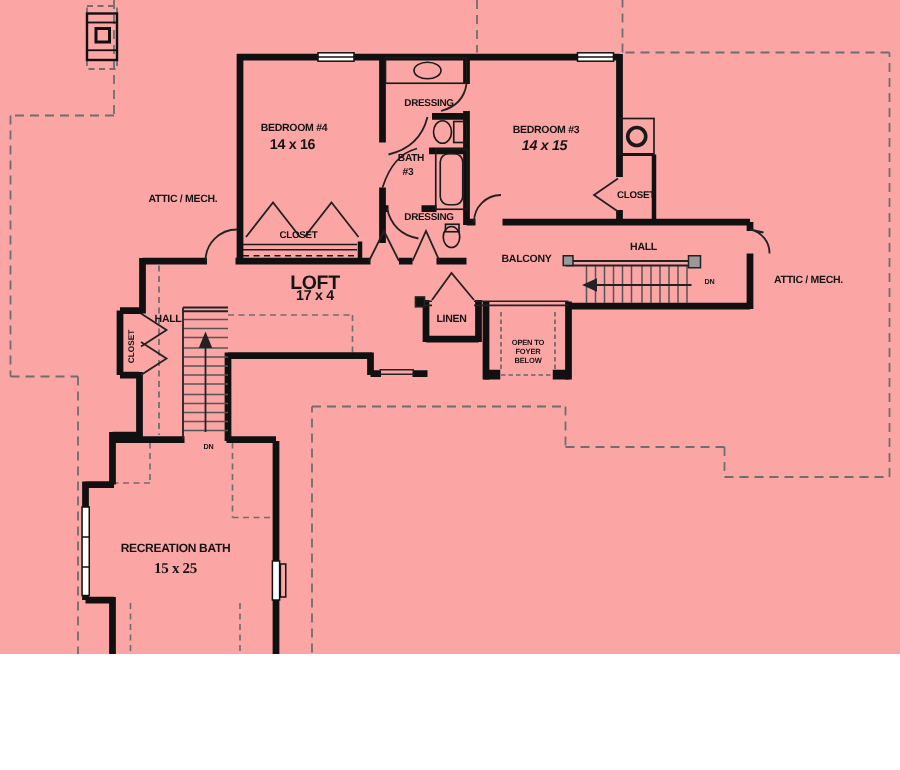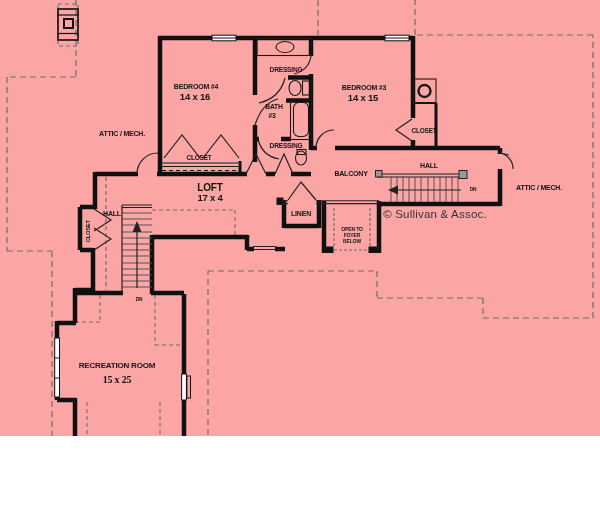--- a/index.html
+++ b/index.html
@@ -168,50 +168,49 @@
     </g>
     <rect x="322.5" y="246.5" width="11" height="6.5" fill="#111"></rect>
     <rect x="368.5" y="246.5" width="11" height="6.5" fill="#111"></rect>
   </g>
 </svg>
 
 <div class="lbl" style="left:196px;top:86px;font-size:7px;">BEDROOM #4</div>
 <div class="lbl" style="left:195px;top:97px;font-size:9.5px;">14 x 16</div>
 
 <div class="lbl" style="left:364px;top:87px;font-size:7px;">BEDROOM #3</div>
-<div class="lbl" style="left:363px;top:98px;font-size:9.5px;">14 x 15</div>
+<div class="lbl" style="left:363px;top:98px;font-size:9.5px;font-style:italic;">14 x 15</div>
 
 <div class="lbl" style="left:286px;top:70px;font-size:6.6px;">DRESSING</div>
 <div class="lbl" style="left:274px;top:107px;font-size:6.8px;">BATH</div>
 <div class="lbl" style="left:272px;top:115.5px;font-size:6.8px;">#3</div>
 <div class="lbl" style="left:286px;top:145.5px;font-size:6.6px;">DRESSING</div>
 
 <div class="lbl" style="left:199px;top:157.5px;font-size:6.5px;">CLOSET</div>
 <div class="lbl" style="left:424px;top:131px;font-size:6.5px;">CLOSET</div>
 
 <div class="lbl" style="left:122px;top:132.5px;font-size:7px;">ATTIC / MECH.</div>
 <div class="lbl" style="left:539px;top:187px;font-size:7px;">ATTIC / MECH.</div>
 
 <div class="lbl" style="left:429px;top:164.5px;font-size:7px;">HALL</div>
 <div class="lbl" style="left:351px;top:172.5px;font-size:7px;">BALCONY</div>
 
-<div class="lbl" style="left:210px;top:187.5px;font-size:10px;">LOFT</div>
+<div class="lbl" style="left:210px;top:187.5px;font-size:13px;">LOFT</div>
 <div class="lbl" style="left:210px;top:197.5px;font-size:9.5px;">17 x 4</div>
 
 <div class="lbl" style="left:301px;top:212.5px;font-size:7px;">LINEN</div>
 <div class="lbl" style="left:112px;top:212.5px;font-size:7px;">HALL</div>
 <div class="lbl-vert" style="left:87.5px;top:231px;font-size:5.5px;">CLOSET</div>
 
 <div class="foyer" style="left:352px;top:235px;">
   <div>OPEN TO</div>
   <div>FOYER</div>
   <div>BELOW</div>
 </div>
 
-<div class="copyright" style="left:435px;top:213.5px;font-size:11.5px;">© Sullivan &amp; Assoc.</div>
-
-<div class="lbl" style="left:117px;top:366px;font-size:8px;">RECREATION ROOM</div>
+
+<div class="lbl" style="left:117px;top:366px;font-size:8px;">RECREATION BATH</div>
 <div class="lbl" style="left:117px;top:380px;font-size:10px;font-family:Liberation Serif, serif;">15 x 25</div>
 
 <div class="lbl" style="left:139px;top:299.5px;font-size:4.8px;">DN</div>
 <div class="lbl" style="left:473px;top:189.5px;font-size:4.8px;">DN</div>
 
 </div>
 
 </body></html>

